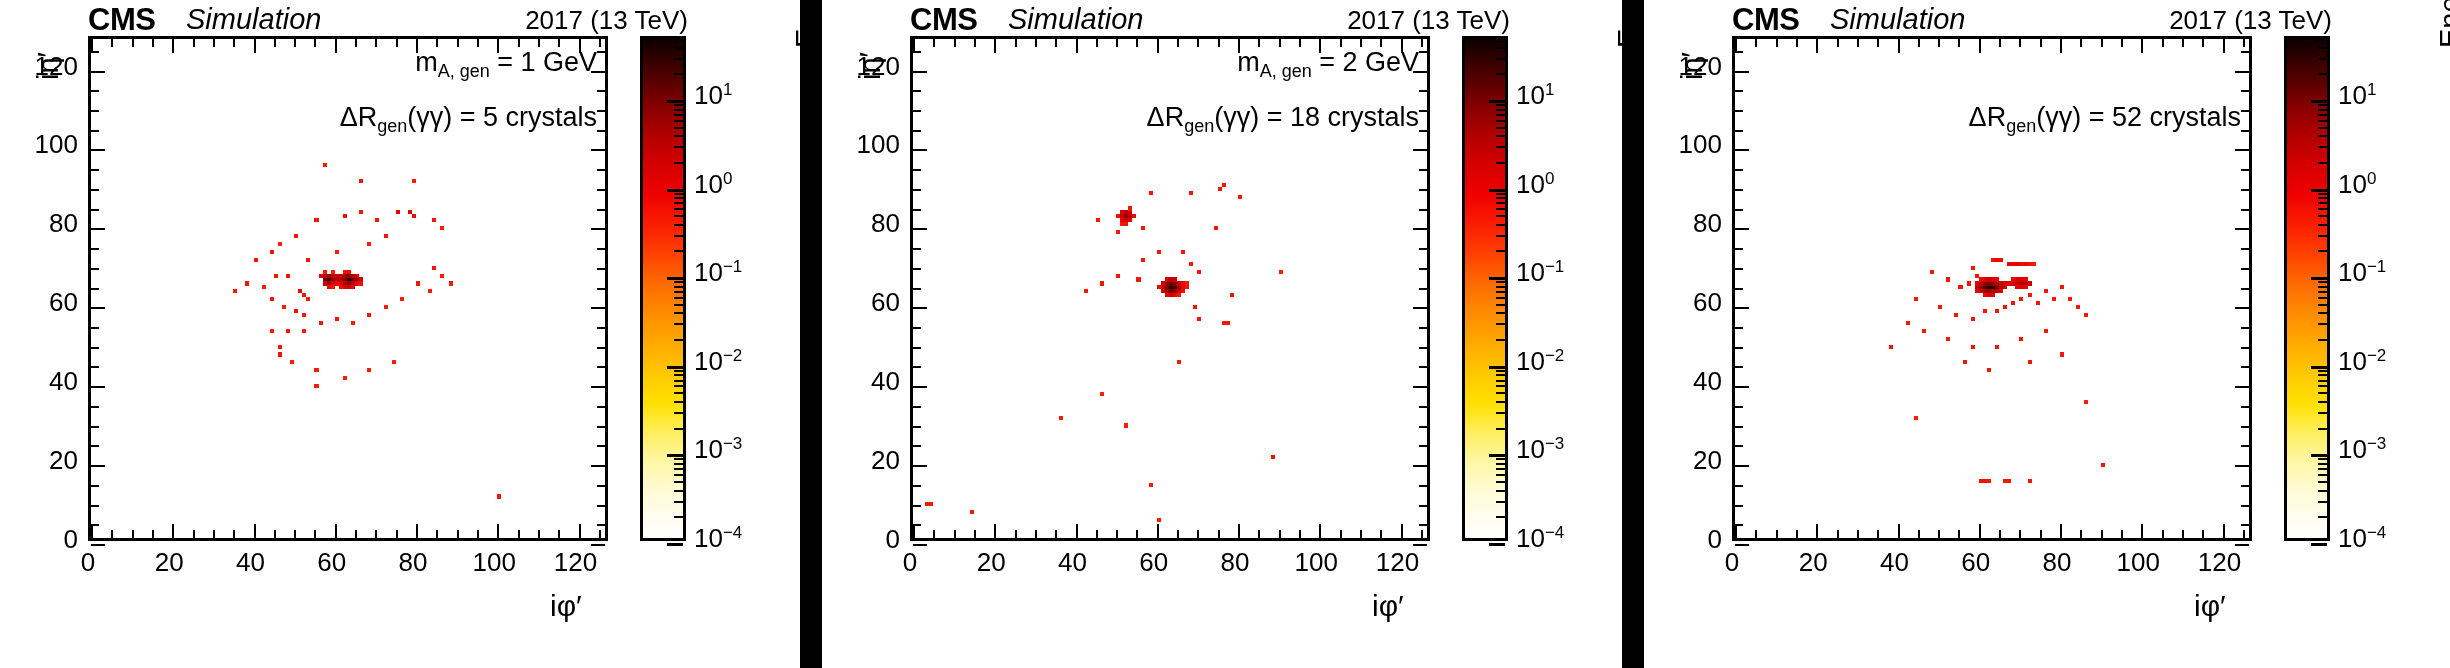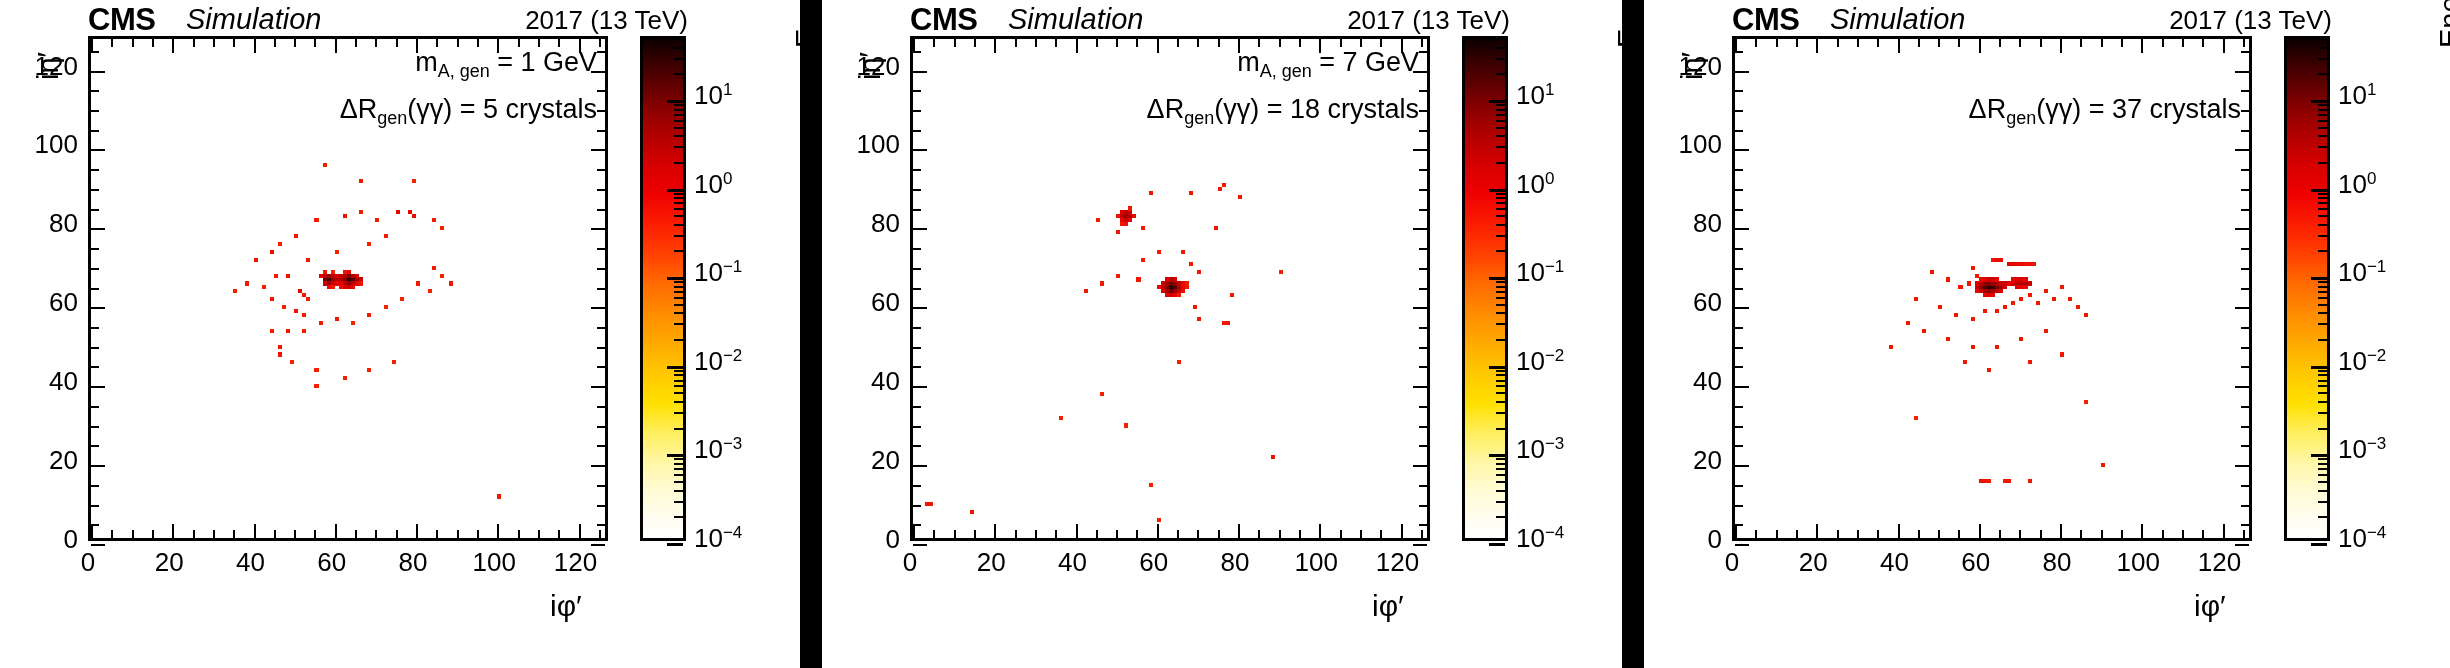--- a/index.html
+++ b/index.html
@@ -22,21 +22,21 @@
 
   
   .frame{position:absolute;left:88px;top:36px;width:520px;height:505px;border:3px solid #000;box-sizing:border-box;background:#fff;}
 
   
   .tick{position:absolute;background:#000;}
 
   
   .annot{position:absolute;right:8px;text-align:right;color:#000;font-size:27px;line-height:1.12;white-space:nowrap;}
   .annot.l1{top:8px;}
-  .annot.l2{top:55px;}
+  .annot.l2{top:63px;}
   .sub{font-size:18px;vertical-align:-0.32em;letter-spacing:0px;}
 
   
   .ylab{position:absolute;left:-2px;top:34px;width:44px;height:60px;}
   .ylab span{display:block;transform:rotate(-90deg);transform-origin:left top;position:absolute;left:34px;top:46px;font-size:29px;white-space:nowrap;}
   .ytick-lbl{position:absolute;right:0;font-size:26px;color:#000;text-align:right;width:62px;}
 
   
   .xtick-lbl{position:absolute;font-size:26px;color:#000;text-align:center;width:60px;}
   .xlab{position:absolute;font-size:30px;color:#000;}
@@ -535,21 +535,21 @@
         <div class="tick" style="top: 71.0156px; left: 0px; height: 2px; width: 8px;"></div>
         <div class="tick" style="top: 71.0156px; right: 0px; height: 2px; width: 8px;"></div>
         <div class="tick" style="left: 467.188px; bottom: 0px; width: 2px; height: 8px;"></div>
         <div class="tick" style="left: 467.188px; top: 0px; width: 2px; height: 8px;"></div>
         <div class="tick" style="top: 51.2891px; left: 0px; height: 2px; width: 8px;"></div>
         <div class="tick" style="top: 51.2891px; right: 0px; height: 2px; width: 8px;"></div>
         <div class="tick" style="left: 507.812px; bottom: 0px; width: 2px; height: 8px;"></div>
         <div class="tick" style="left: 507.812px; top: 0px; width: 2px; height: 8px;"></div>
         <div class="tick" style="top: 11.8359px; left: 0px; height: 2px; width: 8px;"></div>
         <div class="tick" style="top: 11.8359px; right: 0px; height: 2px; width: 8px;"></div>
-        <div class="annot l1"><span>m</span><span class="sub">A, gen</span><span> = 7 GeV</span></div>
+        <div class="annot l1"><span>m</span><span class="sub">A, gen</span><span> = 2 GeV</span></div>
         <div class="annot l2"><span>ΔR</span><span class="sub">gen</span><span>(γγ) = 18 crystals</span></div>
       </div>
       <div class="ytick-lbl" style="left: 16px; top: 524px;">0</div>
       <div class="ytick-lbl" style="left: 16px; top: 445.094px;">20</div>
       <div class="ytick-lbl" style="left: 16px; top: 366.188px;">40</div>
       <div class="ytick-lbl" style="left: 16px; top: 287.281px;">60</div>
       <div class="ytick-lbl" style="left: 16px; top: 208.375px;">80</div>
       <div class="ytick-lbl" style="left: 16px; top: 129.469px;">100</div>
       <div class="ytick-lbl" style="left: 16px; top: 50.5625px;">120</div>
       <div class="ylab">
@@ -828,21 +828,21 @@
         <div class="tick" style="top: 71.0156px; left: 0px; height: 2px; width: 8px;"></div>
         <div class="tick" style="top: 71.0156px; right: 0px; height: 2px; width: 8px;"></div>
         <div class="tick" style="left: 467.188px; bottom: 0px; width: 2px; height: 8px;"></div>
         <div class="tick" style="left: 467.188px; top: 0px; width: 2px; height: 8px;"></div>
         <div class="tick" style="top: 51.2891px; left: 0px; height: 2px; width: 8px;"></div>
         <div class="tick" style="top: 51.2891px; right: 0px; height: 2px; width: 8px;"></div>
         <div class="tick" style="left: 507.812px; bottom: 0px; width: 2px; height: 8px;"></div>
         <div class="tick" style="left: 507.812px; top: 0px; width: 2px; height: 8px;"></div>
         <div class="tick" style="top: 11.8359px; left: 0px; height: 2px; width: 8px;"></div>
         <div class="tick" style="top: 11.8359px; right: 0px; height: 2px; width: 8px;"></div>
-        <div class="annot l2"><span>ΔR</span><span class="sub">gen</span><span>(γγ) = 37 crystals</span></div>
+        <div class="annot l2"><span>ΔR</span><span class="sub">gen</span><span>(γγ) = 52 crystals</span></div>
       </div>
       <div class="ytick-lbl" style="left: 16px; top: 524px;">0</div>
       <div class="ytick-lbl" style="left: 16px; top: 445.094px;">20</div>
       <div class="ytick-lbl" style="left: 16px; top: 366.188px;">40</div>
       <div class="ytick-lbl" style="left: 16px; top: 287.281px;">60</div>
       <div class="ytick-lbl" style="left: 16px; top: 208.375px;">80</div>
       <div class="ytick-lbl" style="left: 16px; top: 129.469px;">100</div>
       <div class="ytick-lbl" style="left: 16px; top: 50.5625px;">120</div>
       <div class="ylab">
         <span>iη′</span>

